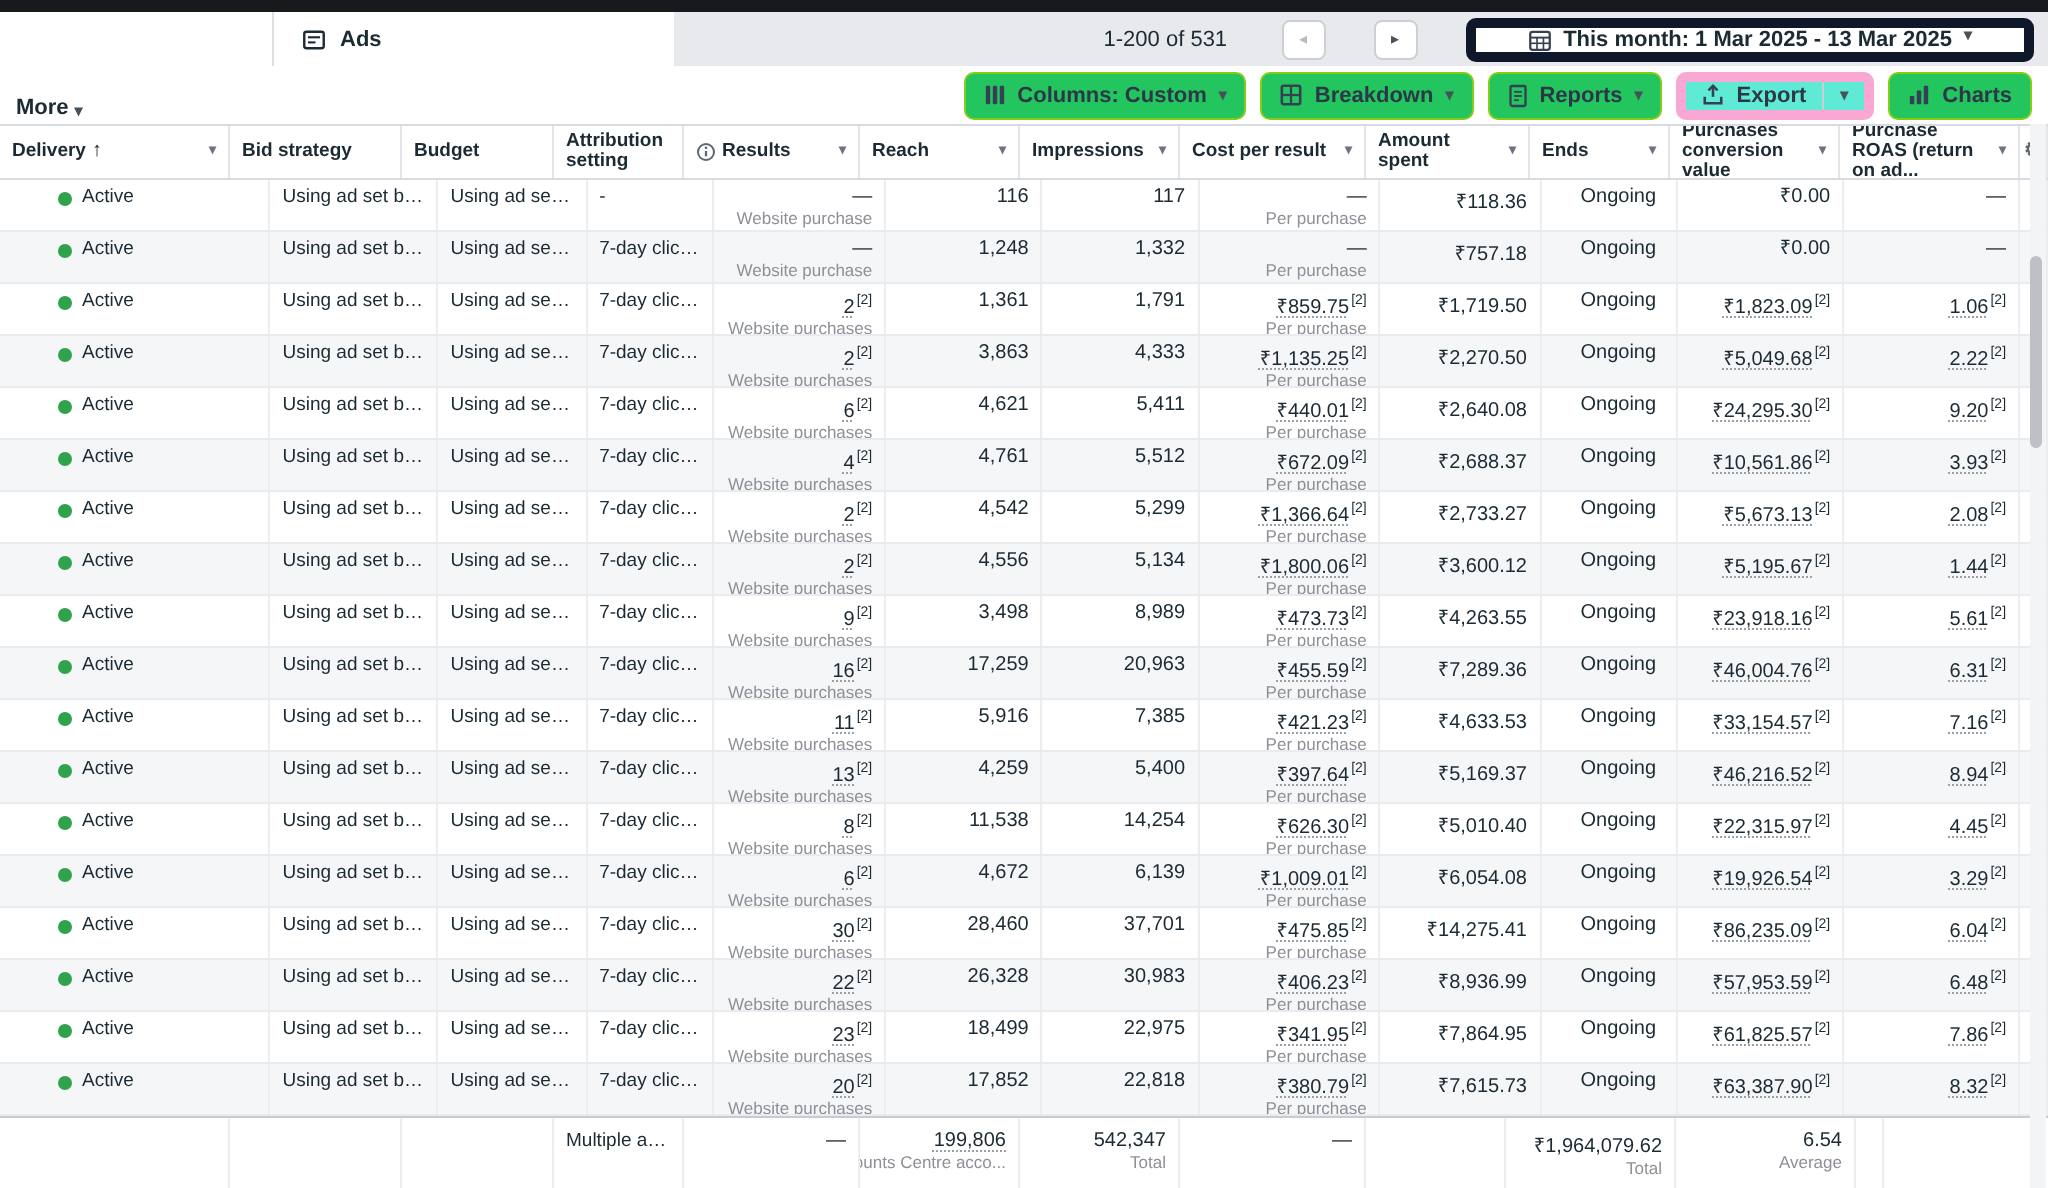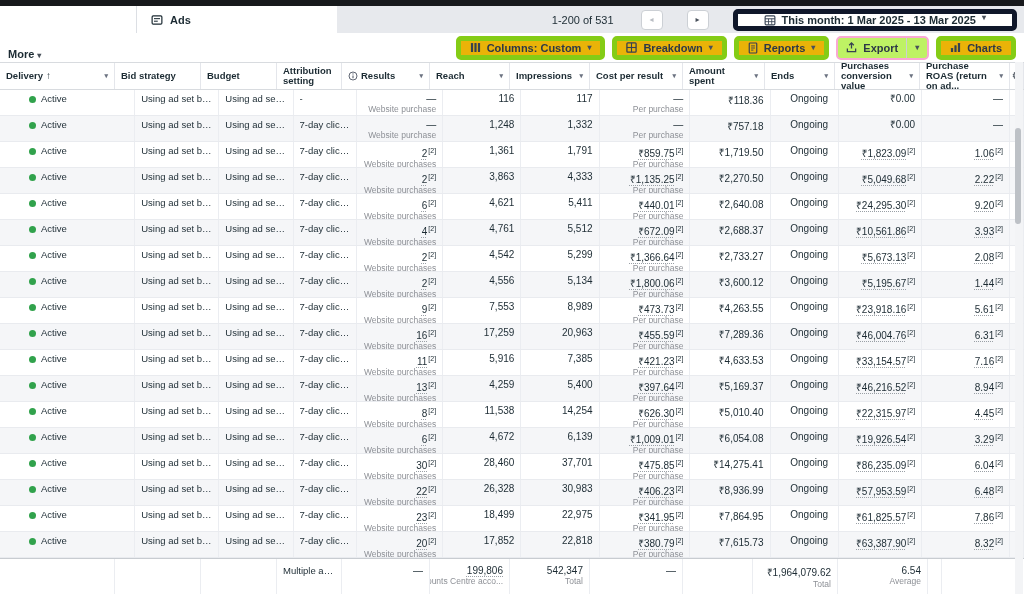--- a/index.html
+++ b/index.html
@@ -15,22 +15,22 @@
   .tab-right { flex:1; display:flex; align-items:center; justify-content:flex-end; gap:24px; padding:0 7px; }
   .pag-text { font-size:11px; margin-right:3px; }
   .pag-btn { width:22px; height:20px; border:1px solid #ccd0d5; background:#fff; border-radius:4px; font-size:8px; color:#48505a; display:flex; align-items:center; justify-content:center; cursor:pointer; }
   .pag-btn.disabled { color:#b9bdc3; }
   .date-btn { height:22px; border:5px solid #0f172a; background:#fff; border-radius:5px; display:flex; align-items:flex-start; gap:6px; padding:0 26px; font-size:11px; font-weight:700; cursor:pointer; }
   .caret { font-size:8px; color:#48505a; line-height:1; }
 
   .toolbar { height:29px; background:#fff; display:flex; align-items:center; padding:0 8px 0 2px; }
   .more-btn { display:flex; align-items:flex-end; gap:3px; font-size:11px; font-weight:700; height:24px; padding:0 6px; background:transparent; border:none; color:#1c2b33; cursor:pointer; }
   .tb-right { margin-left:auto; display:flex; align-items:center; gap:7px; }
-  .btn { display:flex; align-items:center; gap:6px; height:24px; padding:0 9px; border:5px solid #84cc16; border-radius:5px; background:#eab308; font-size:11px; font-weight:700; color:#2c3847; cursor:pointer; }
-  .split { display:flex; align-items:stretch; height:24px; border:2px solid #f9a8d4; border-radius:5px; background:#bef264; overflow:hidden;text-align:right; }
+  .btn { display:flex; align-items:center; gap:6px; height:24px; padding:0 9px; border:1px solid #84cc16; border-radius:5px; background:#22c55e; font-size:11px; font-weight:700; color:#2c3847; cursor:pointer; }
+  .split { display:flex; align-items:stretch; height:24px; border:5px solid #f9a8d4; border-radius:5px; background:#5eead4; overflow:hidden;text-align:right; }
   .split .seg { display:flex; align-items:center; gap:6px; padding:0 8px; font-size:11px; font-weight:700; color:#2c3847; cursor:pointer; }
   .split .divider { width:1px; background:#ccd0d5; }
 
   
   .c-delivery{width:115px}.c-bid{width:86px}.c-budget{width:76px}.c-attr{width:65px}
   .c-results{width:88px}.c-reach{width:80px}.c-impr{width:80px}.c-cpr{width:93px}
   .c-spent{width:82px}.c-ends{width:70px}.c-conv{width:85px}.c-roas{width:90px}.c-gutter{width:14px}
 
   .thead { display:flex; height:28px; background:#fff; border-top:1px solid #d8dbdf; border-bottom:1px solid #d8dbdf; }
   .th { display:flex; align-items:center; gap:3px; padding:2px 6px; border-right:1px solid #e4e6eb; font-size:9.5px; font-weight:700; line-height:10px; overflow:hidden; }
@@ -579,21 +579,21 @@
           <span class="val">Using ad set bud...</span>
         </div>
         <div class="td c-attr cell-l">
           <span class="val">7-day click, 1-d...</span>
         </div>
         <div class="td c-results cell-r">
           <span class="line"><span class="val u">9</span><sup class="note">[2]</sup></span>
           <span class="sub">Website purchases</span>
         </div>
         <div class="td c-reach cell-r">
-          <span class="val">7,553</span>
+          <span class="val">3,498</span>
         </div>
         <div class="td c-impr cell-r">
           <span class="val">8,989</span>
         </div>
         <div class="td c-cpr cell-r">
           <span class="line"><span class="val u">₹473.73</span><sup class="note">[2]</sup></span>
           <span class="sub">Per purchase</span>
         </div>
         <div class="td c-spent cell-r">
           <span class="val">₹4,263.55</span>

